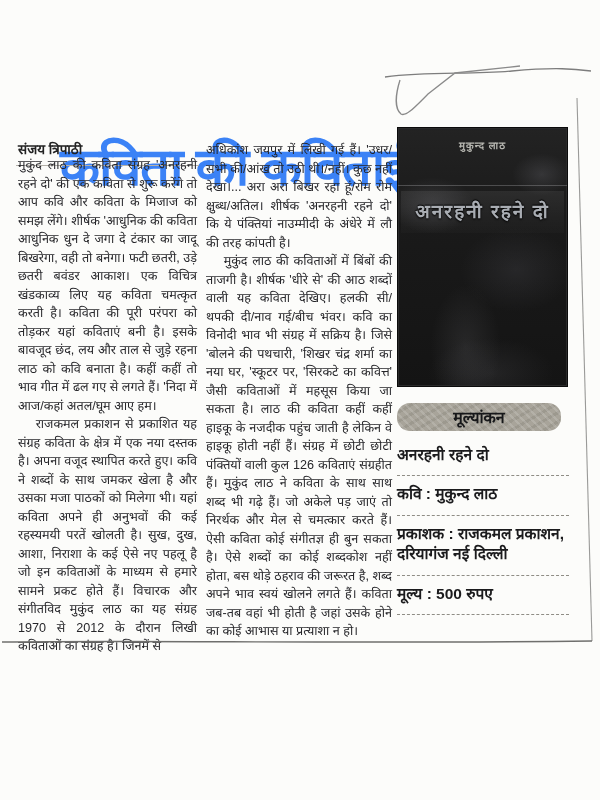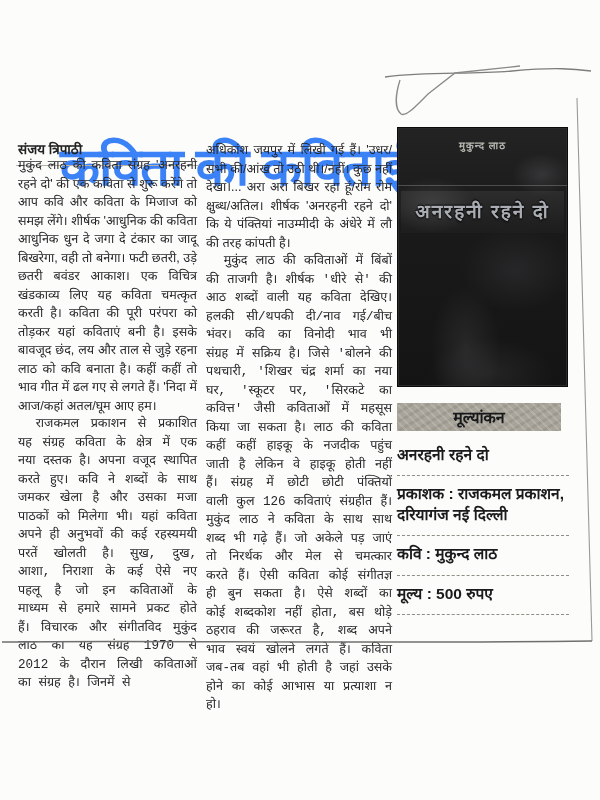--- a/index.html
+++ b/index.html
@@ -20,21 +20,21 @@
   }
   .byline-rule {
     position:absolute; left:16px; top:165px; width:183px;
     border-top:1px solid #b3b0a9;
   }
   .col {
     position:absolute; text-align:justify;
     font-size:12.6px; line-height:1.47; color:#26262a;
   }
   .col p { margin:0; }
-  .col p.indent { text-indent:1.4em;font-family:Liberation Mono, monospace; }
+  .col p.indent { text-indent:1.4em; }
   .col1 { left:18px;  top:156px; width:179px; }
   .col2 { left:206px; top:141px; width:186px; }
 
   
   .cover {
     position:absolute; left:397px; top:127px; width:169px; height:258px;
     background-color:#191919;
     background-image:
       radial-gradient(60px 40px at 20% 30%, rgba(130,130,138,0.25), transparent 70%),
       radial-gradient(80px 60px at 70% 55%, rgba(105,105,115,0.18), transparent 70%),
@@ -62,21 +62,21 @@
   }
 
   
   .eval-band {
     position:absolute; left:397px; top:403px; width:164px; height:28px;
     background-color:#a8a49a;
     background-image:
       repeating-linear-gradient(45deg, rgba(255,255,255,0.14) 0 2px, transparent 2px 6px),
       repeating-linear-gradient(-30deg, rgba(70,70,58,0.12) 0 3px, transparent 3px 8px);
     display:flex; align-items:center; justify-content:center;
-    font-size:16px; font-weight:700; color:#17181a;
+    font-size:16px; font-weight:700; color:#17181a;border-radius:13px;
   }
 
   
   .details {
     position:absolute; left:397px; top:441px; width:172px;
     font-weight:700; font-size:15.5px; color:#1b1b1d;
   }
   .details .item {
     padding:8px 0 10px; line-height:1.32;
     border-bottom:1px dashed #8f8d85;
@@ -110,22 +110,22 @@
     <div class="cover-seam"></div>
     <div class="cover-title">अनरहनी रहने दो</div>
   </div>
 
   <div class="eval-band">
     <span>मूल्यांकन</span>
   </div>
 
   <div class="details">
     <div class="item">अनरहनी रहने दो</div>
+    <div class="item">कवि : मुकुन्द लाठ</div>
     <div class="item">प्रकाशक : राजकमल प्रकाशन, दरियागंज नई दिल्ली</div>
-    <div class="item">कवि : मुकुन्द लाठ</div>
     <div class="item">मूल्य : 500 रुपए</div>
   </div>
 
   <svg class="edges" viewBox="0 0 600 800">
 
     <g>
       <path d="M385 77 C 430 71, 468 75, 512 71 S 575 69, 591 71" fill="none" stroke="#7d7d7d" stroke-width="1.3"></path>
       <path d="M400 80 C 395 96, 395 109, 401 114 C 406 117, 415 107, 428 94 L 455 73 L 520 66" fill="none" stroke="#8a8a8a" stroke-width="1.3"></path>
     </g>
 

